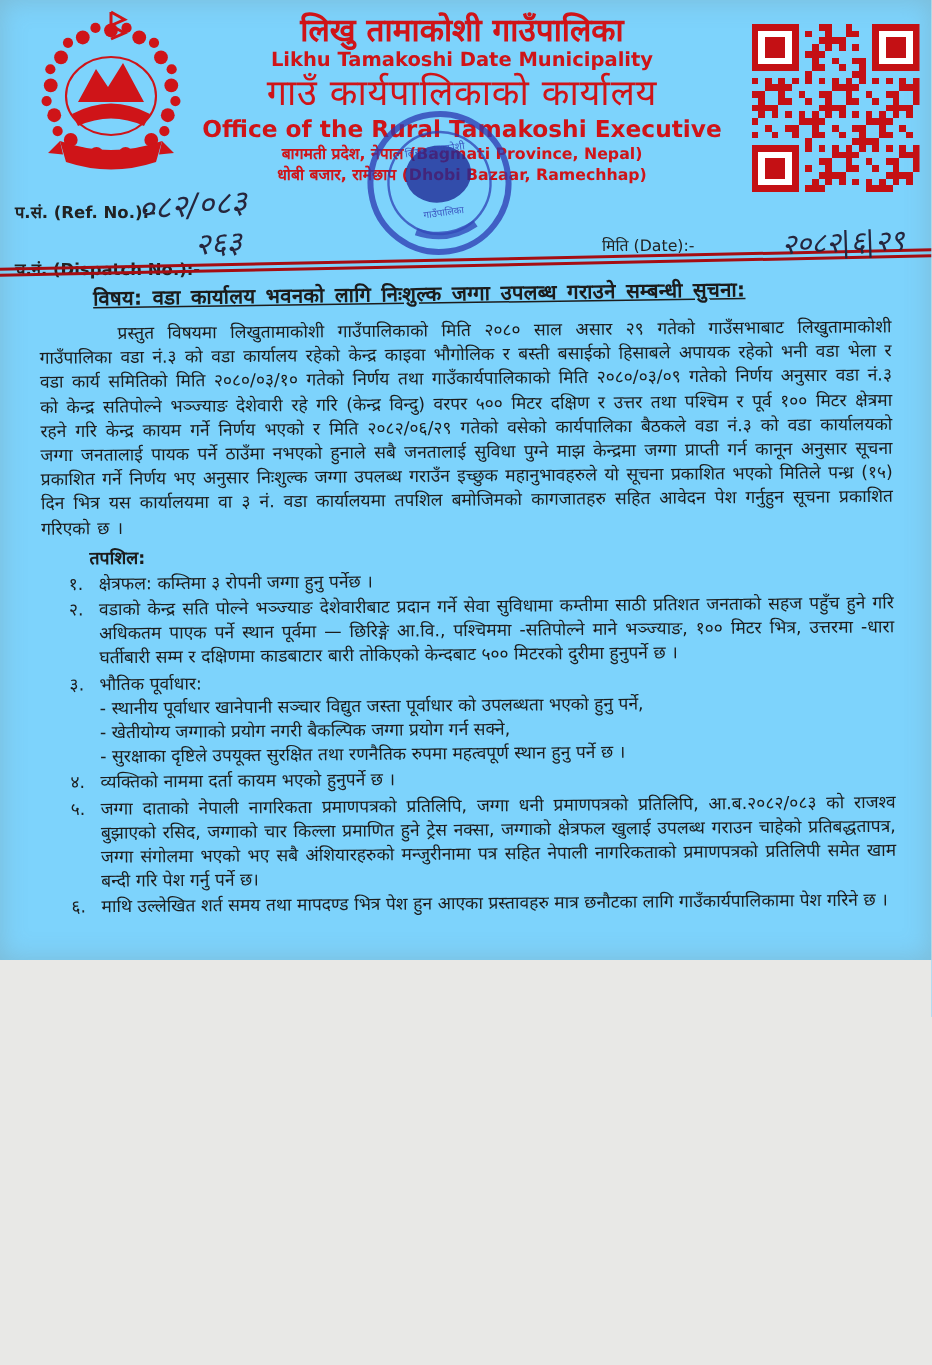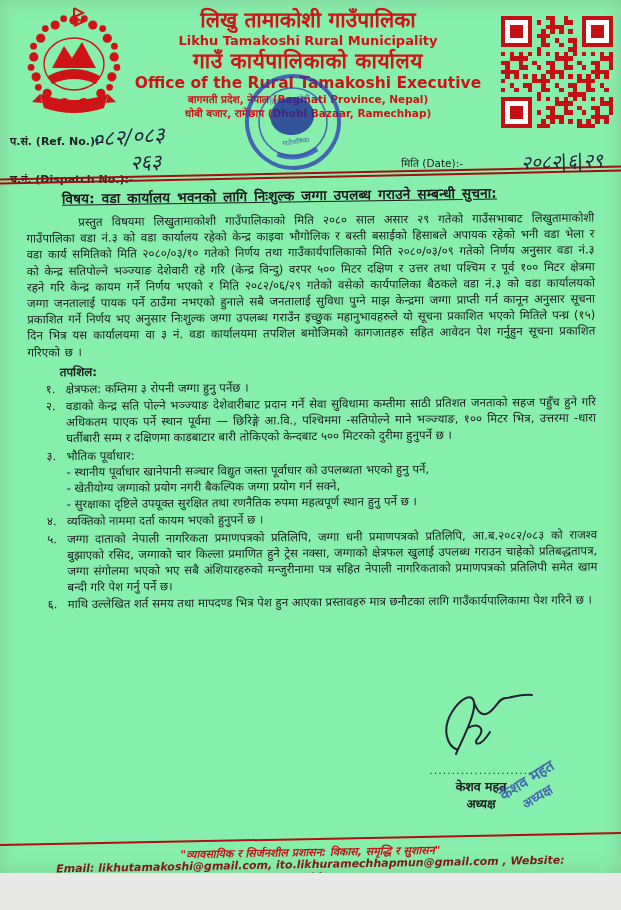--- a/index.html
+++ b/index.html
@@ -1,30 +1,30 @@
 <!DOCTYPE html>
 <html><head>
 <meta charset="utf-8">
 <style>
   * { margin:0; padding:0; box-sizing:border-box; }
   html,body { background:#e8e8e6; }
   .page {
-    position:relative; width:621px; height:873px; margin:0 auto;
-    background:#86efac; overflow:hidden;
+    position:relative; width:621px; height:640px; margin:0 auto;
+    background:#7dd3fc; overflow:hidden;
     font-family:"DejaVu Sans", sans-serif; color:#1c1c1c;
     box-shadow:inset 0 0 18px rgba(120,110,100,.25);
   }
   
   .header { position:relative; height:170px; }
   .emblem { position:absolute; left:22px; top:6px; width:104px; height:118px; }
   .qr { position:absolute; right:8px; top:14px; width:112px; height:116px; }
   .head-center { position:absolute; left:120px; right:125px; top:8px; text-align:center; color:#cf1418; }
   .muni-np { font-size:21px; font-weight:bold; line-height:1.2; }
   .muni-en { font-size:13px; font-weight:bold; line-height:1.25; }
-  .office-np { font-size:21px; font-weight:bold; line-height:1.15; letter-spacing:.5px; }
+  .office-np { font-size:24px; font-weight:normal; line-height:1.15; letter-spacing:.5px; }
   .office-en { font-size:15.5px; font-weight:bold; line-height:1.2; }
   .addr { font-size:10.5px; font-weight:bold; line-height:1.35; }
   .seal {
     position:absolute; left:243px; top:72px; width:100px; height:100px; opacity:.88;
     transform:rotate(-8deg); pointer-events:none;
   }
   .meta-row { position:absolute; left:10px; font-size:11px; font-weight:bold; color:#222; }
   .meta-ref { top:133px; }
   .meta-disp { top:171px; }
   .hand { font-family:"DejaVu Serif", serif; font-style:italic; color:#26263d; }
@@ -315,21 +315,21 @@
           <rect x="10" y="24" width="1" height="1"></rect>
           <rect x="17" y="24" width="1" height="1"></rect>
           <rect x="18" y="24" width="1" height="1"></rect>
           <rect x="19" y="24" width="1" height="1"></rect>
           <rect x="20" y="24" width="1" height="1"></rect>
         </g>
     </svg>
 
     <div class="head-center">
       <div class="muni-np">लिखु तामाकोशी गाउँपालिका</div>
-      <div class="muni-en">Likhu Tamakoshi Rural Municipality</div>
+      <div class="muni-en">Likhu Tamakoshi Date Municipality</div>
       <div class="office-np">गाउँ कार्यपालिकाको कार्यालय</div>
       <div class="office-en">Office of the Rural Tamakoshi Executive</div>
       <div class="addr">बागमती प्रदेश, नेपाल (Bagmati Province, Nepal)</div>
       <div class="addr">धोबी बजार, रामेछाप (Dhobi Bazaar, Ramechhap)</div>
     </div>
 
     <svg class="seal" viewBox="0 0 100 100">
       <circle cx="50" cy="50" r="46" fill="none" stroke="#2b38b2" stroke-width="4" opacity=".85"></circle>
       <circle cx="50" cy="50" r="34" fill="none" stroke="#2b38b2" stroke-width="1.6" opacity=".8"></circle>
       <ellipse cx="50" cy="44" rx="22" ry="19" fill="#1e2a96" opacity=".9"></ellipse>

